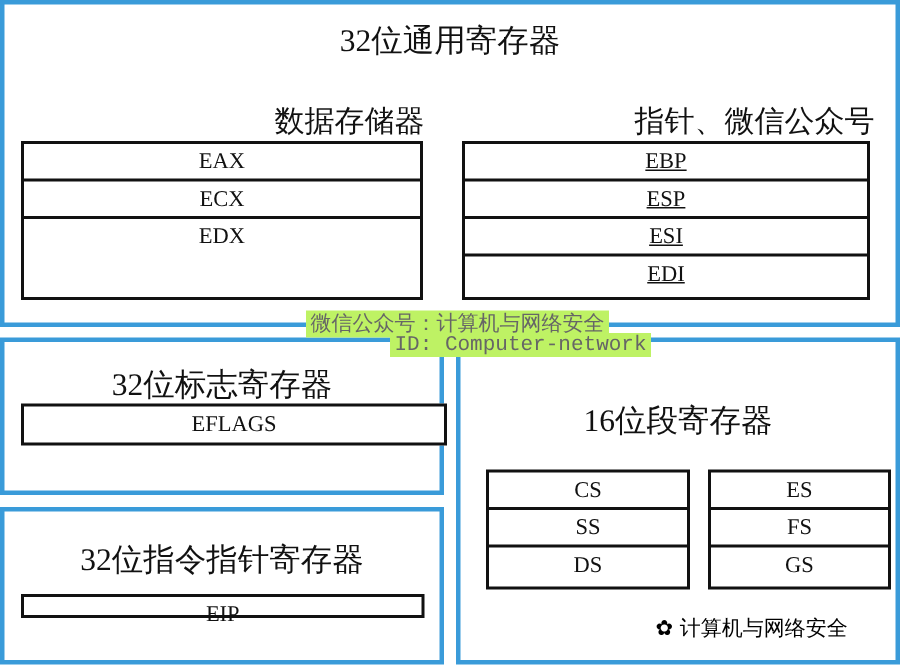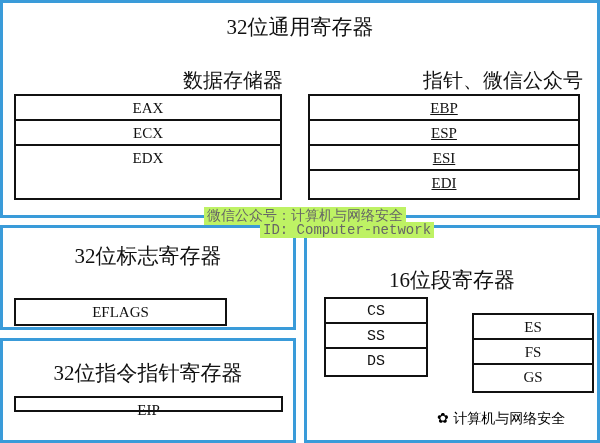--- a/index.html
+++ b/index.html
@@ -29,35 +29,35 @@
   <div class="regbox" style="left:305px;top:91px;width:272px;height:106px;text-decoration:underline;">
     <div class="reg">EBP</div>
     <div class="reg">ESP</div>
     <div class="reg">ESI</div>
     <div class="reg">EDI</div>
   </div>
 </div>
 
 <div class="panel" style="left:0;top:225px;width:296px;height:105px;">
   <div class="title" style="top:14px;">32位标志寄存器</div>
-  <div class="regbox" style="left:11px;top:70px;width:213px;height:28px;">
+  <div class="regbox" style="left:11px;top:41px;width:284px;height:28px;">
     <div class="reg">EFLAGS</div>
   </div>
 </div>
 
 <div class="panel" style="left:0;top:338px;width:296px;height:105px;">
   <div class="title" style="top:18px;">32位指令指针寄存器</div>
   <div class="regbox" style="left:11px;top:55px;width:269px;height:16px;">
     <div class="reg">EIP</div>
   </div>
 </div>
 
 <div class="panel" style="left:304px;top:225px;width:296px;height:218px;padding-left:30px;">
   <div class="title" style="top:38px;">16位段寄存器</div>
-  <div class="regbox" style="left:17px;top:69px;width:104px;height:80px;font-family:Liberation Mono, monospace;">
+  <div class="regbox" style="left:17px;top:85px;width:136px;height:80px;">
     <div class="reg">CS</div>
     <div class="reg">SS</div>
     <div class="reg">DS</div>
   </div>
   <div class="regbox" style="left:165px;top:85px;width:122px;height:80px;">
     <div class="reg">ES</div>
     <div class="reg">FS</div>
     <div class="reg">GS</div>
   </div>
   <div class="wm2" style="left:130px;top:182px;">

